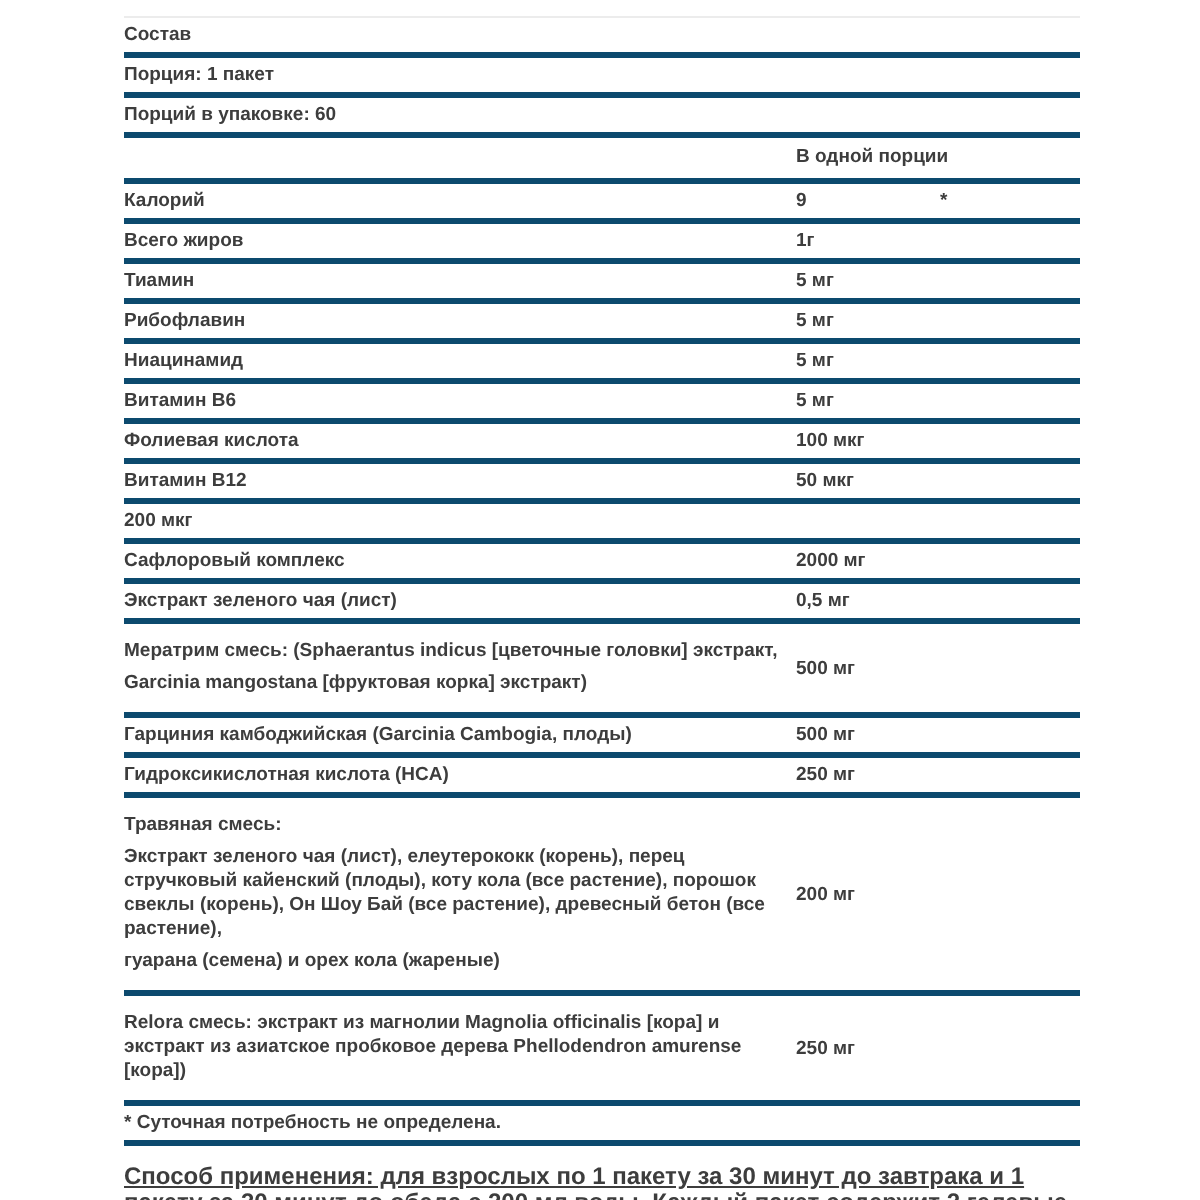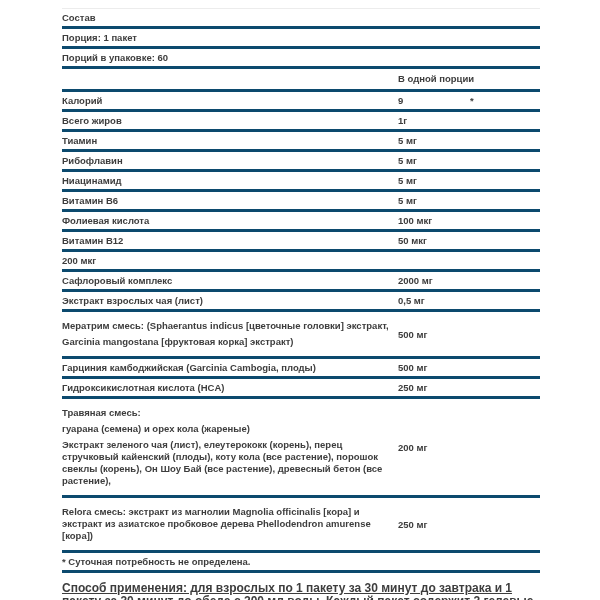--- a/index.html
+++ b/index.html
@@ -90,21 +90,21 @@
     <div class="row">
       <div class="c-amt">200 мкг</div>
       <div class="c-dv"></div>
     </div>
     <div class="row">
       <div class="c-name">Сафлоровый комплекс</div>
       <div class="c-amt">2000 мг</div>
       <div class="c-dv"></div>
     </div>
     <div class="row">
-      <div class="c-name">Экстракт взрослых чая (лист)</div>
+      <div class="c-name">Экстракт зеленого чая (лист)</div>
       <div class="c-amt">0,5 мг</div>
       <div class="c-dv"></div>
     </div>
 
     <div class="row multi">
       <div class="c-name">
         <p>Мератрим смесь: (Sphaerantus indicus [цветочные головки] экстракт,</p>
         <p>Garcinia mangostana [фруктовая корка] экстракт)</p>
       </div>
       <div class="c-amt">500 мг</div>
@@ -118,22 +118,22 @@
     </div>
     <div class="row">
       <div class="c-name">Гидроксикислотная кислота (HCA)</div>
       <div class="c-amt">250 мг</div>
       <div class="c-dv"></div>
     </div>
 
     <div class="row multi">
       <div class="c-name">
         <p>Травяная смесь:</p>
+        <p>Экстракт зеленого чая (лист), елеутерококк (корень), перец стручковый кайенский (плоды), коту кола (все растение), порошок свеклы (корень), Он Шоу Бай (все растение), древесный бетон (все растение),</p>
         <p>гуарана (семена) и орех кола (жареные)</p>
-        <p>Экстракт зеленого чая (лист), елеутерококк (корень), перец стручковый кайенский (плоды), коту кола (все растение), порошок свеклы (корень), Он Шоу Бай (все растение), древесный бетон (все растение),</p>
       </div>
       <div class="c-amt">200 мг</div>
       <div class="c-dv"></div>
     </div>
 
     <div class="row multi">
       <div class="c-name">
         <p>Relora смесь: экстракт из магнолии Magnolia officinalis [кора] и экстракт из азиатское пробковое дерева Phellodendron amurense [кора])</p>
       </div>
       <div class="c-amt">250 мг</div>

